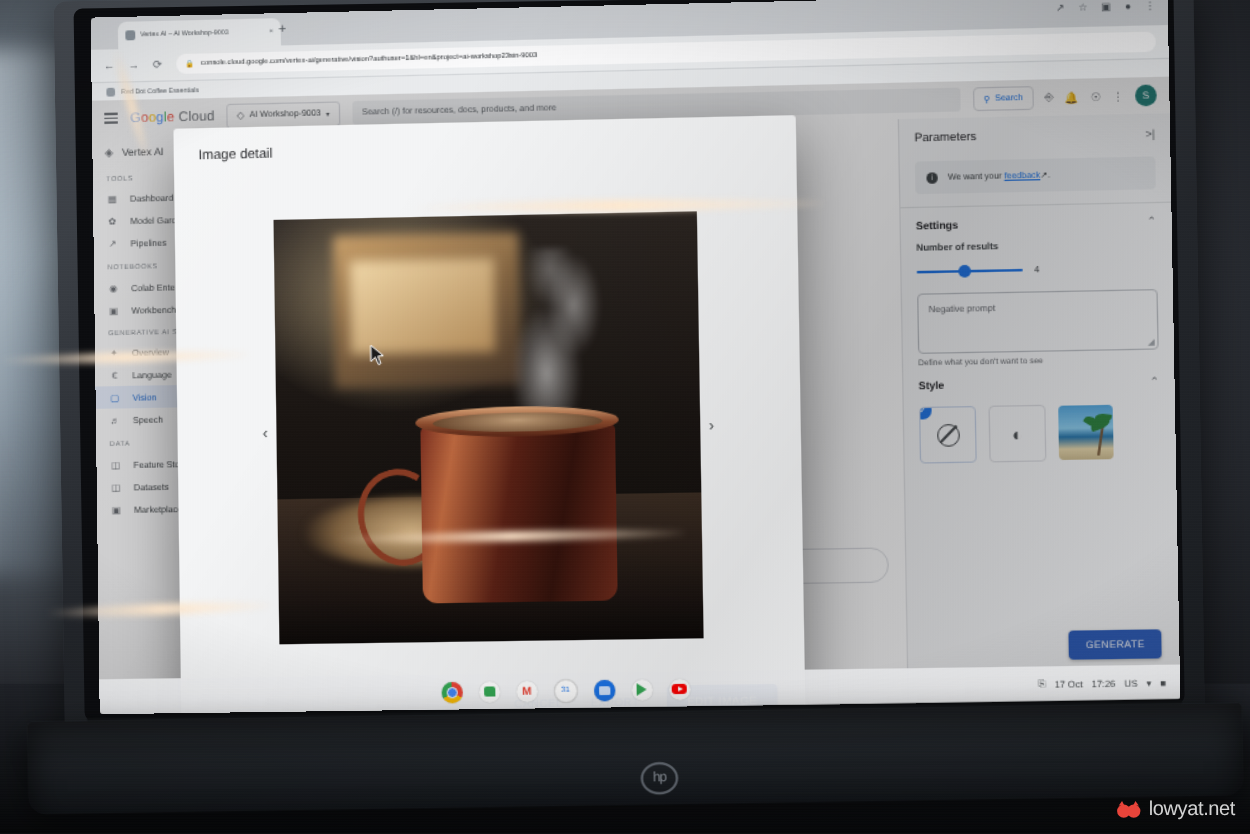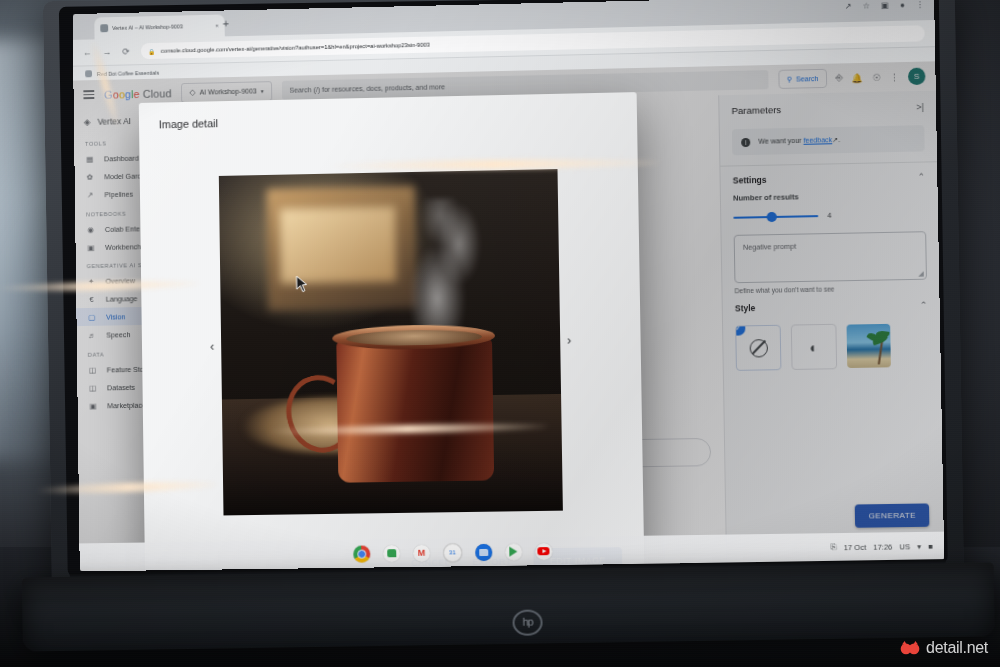--- a/index.html
+++ b/index.html
@@ -559,16 +559,16 @@
   <div class="grain"></div>
   <div class="vig"></div>
 
   <div class="wmark">
     <svg class="wico" viewBox="0 0 24 18">
       <circle cx="7.5" cy="10" r="6" fill="#e8443a"></circle>
       <circle cx="16.5" cy="10" r="6" fill="#e8443a"></circle>
       <path d="M3 5 L6 1 L8 5 Z" fill="#e8443a"></path>
       <path d="M16 5 L18 1 L21 5 Z" fill="#e8443a"></path>
     </svg>
-    <span class="wtxt">detail.net</span>
+    <span class="wtxt">lowyat.net</span>
   </div>
 
 </div>
 
 </body></html>

